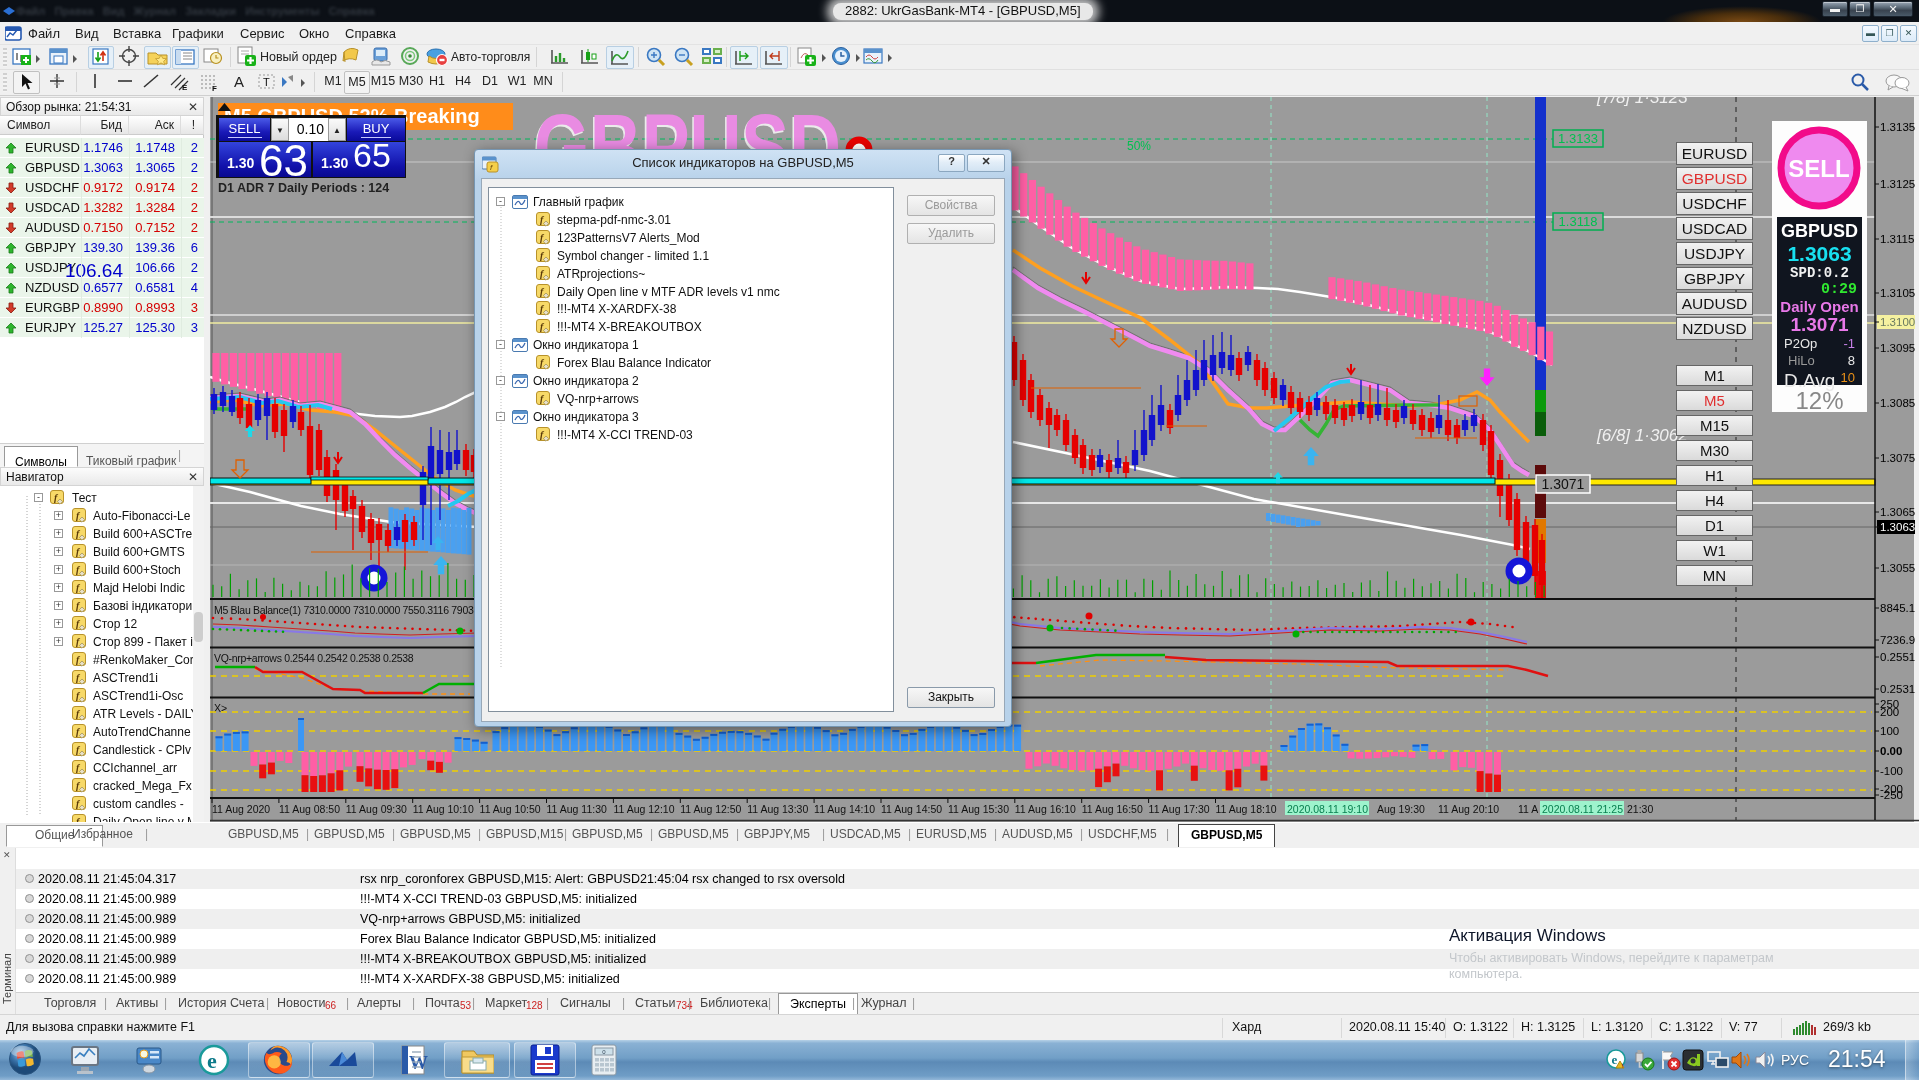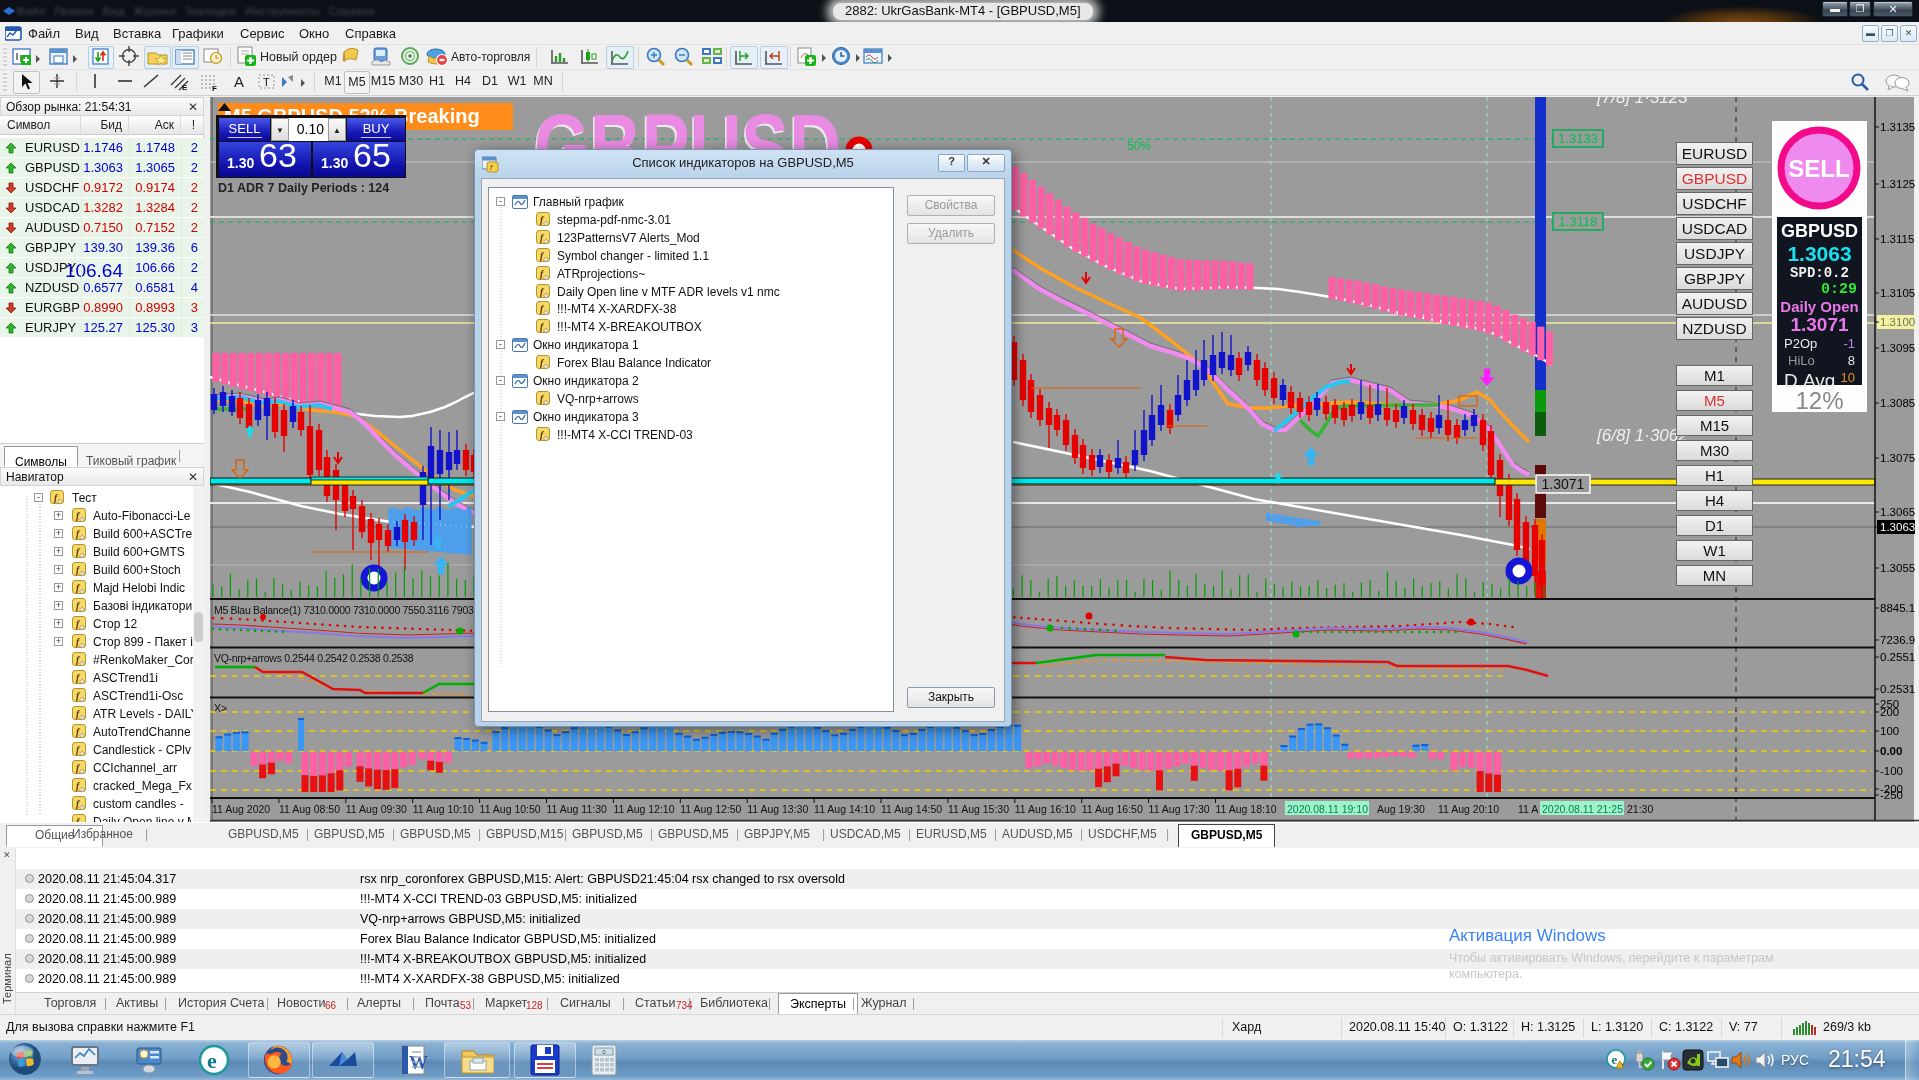--- a/index.html
+++ b/index.html
@@ -1674,21 +1674,21 @@
 <div class="abs" style="left:0;top:266px;width:95px;text-align:center;color:#888;font-size:24px">12%</div>
 </div>
 <div class="abs" style="left:216px;top:115px;width:190px;height:63px;background:#111;border:2px solid #111">
 <div class="abs" style="left:1px;top:1px;width:51px;height:23px;background:linear-gradient(#4a5ae8,#1a1ab8 60%,#0a0a9a);color:#fff;font-size:13px;text-align:center;padding-top:3px">SELL<div style="width:34px;height:1px;background:#c8c8ff;margin:1px auto 0"></div></div>
 <div class="abs" style="left:53px;top:1px;width:18px;height:23px;background:linear-gradient(#fafafa,#dcdcdc);border:1px solid #999;text-align:center;font-size:8px;color:#222;padding-top:7px">▼</div>
 <div class="abs" style="left:71px;top:1px;width:39px;height:23px;background:#fff;font-size:14px;text-align:right;padding:3px 4px 0 0;color:#000">0.10</div>
 <div class="abs" style="left:110px;top:1px;width:18px;height:23px;background:linear-gradient(#fafafa,#dcdcdc);border:1px solid #999;text-align:center;font-size:8px;color:#222;padding-top:7px">▲</div>
 <div class="abs" style="left:129px;top:1px;width:58px;height:23px;background:linear-gradient(#4a5ae8,#1a1ab8 60%,#0a0a9a);color:#fff;font-size:13px;text-align:center;padding-top:3px">BUY<div style="width:30px;height:1px;background:#c8c8ff;margin:1px auto 0"></div></div>
 <div class="abs" style="left:1px;top:25px;width:92px;height:35px;background:linear-gradient(#3344dd,#1111aa 70%,#090990)">
   <span style="position:absolute;left:8px;top:13px;font-size:14px;font-weight:bold;color:#fff">1.30</span>
-  <span style="position:absolute;left:40px;top:-6px;font-size:34px;color:#fff">63</span>
+  <span style="position:absolute;left:40px;top:-6px;font-size:44px;color:#fff">63</span>
     </div>
 <div class="abs" style="left:95px;top:25px;width:92px;height:35px;background:linear-gradient(#3344dd,#1111aa 70%,#090990)">
   <span style="position:absolute;left:8px;top:13px;font-size:14px;font-weight:bold;color:#fff">1.30</span>
   <span style="position:absolute;left:40px;top:-6px;font-size:34px;color:#fff">65</span>
     </div>
 </div>
 <div class="abs" style="left:218px;top:181px;font-size:12.5px;font-weight:bold;color:#222">D1 ADR 7 Daily Periods : 124</div>
 
 <div class="abs" id="dlg">
   <svg style="position:absolute;left:7px;top:6px" width="18" height="17">
@@ -1885,21 +1885,21 @@
     <div class="trow" style="top:101px;background:#efefef">
       <span class="ticon"></span>
       <span style="position:absolute;left:22px;top:3px">2020.08.11 21:45:00.989</span>
       <span style="position:absolute;left:344px;top:3px">!!!-MT4 X-BREAKOUTBOX GBPUSD,M5: initialized</span>
     </div>
     <div class="trow" style="top:121px;background:#fff">
       <span class="ticon"></span>
       <span style="position:absolute;left:22px;top:3px">2020.08.11 21:45:00.989</span>
       <span style="position:absolute;left:344px;top:3px">!!!-MT4 X-XARDFX-38 GBPUSD,M5: initialized</span>
     </div>
-  <div style="position:absolute;left:1449px;top:78px;font-size:17px;color:#3b82f6">Активация Windows</div>
+  <div style="position:absolute;left:1449px;top:78px;font-size:17px;color:#0f172a">Активация Windows</div>
   <div style="position:absolute;left:1449px;top:102px;font-size:12.5px;color:#c3c7cb;line-height:16px">Чтобы активировать Windows, перейдите к параметрам<br>компьютера.</div>
   <div style="position:absolute;left:16px;top:144px;width:1903px;height:22px;background:#f0f0f0;border-top:1px solid #d0d0d0">
     <span style="position:absolute;left:28px;top:3px;font-size:12.5px;color:#444">Торговля</span>
       <span style="position:absolute;left:88px;top:3px;color:#999;font-size:12px">|</span>
       <span style="position:absolute;left:100px;top:3px;font-size:12.5px;color:#444">Активы</span>
       <span style="position:absolute;left:148px;top:3px;color:#999;font-size:12px">|</span>
       <span style="position:absolute;left:162px;top:3px;font-size:12.5px;color:#444">История Счета</span>
       <span style="position:absolute;left:250px;top:3px;color:#999;font-size:12px">|</span>
       <span style="position:absolute;left:261px;top:3px;font-size:12.5px;color:#444">Новости</span>
       <span style="position:absolute;left:309px;top:7px;font-size:10px;color:#cc2222">66</span>

